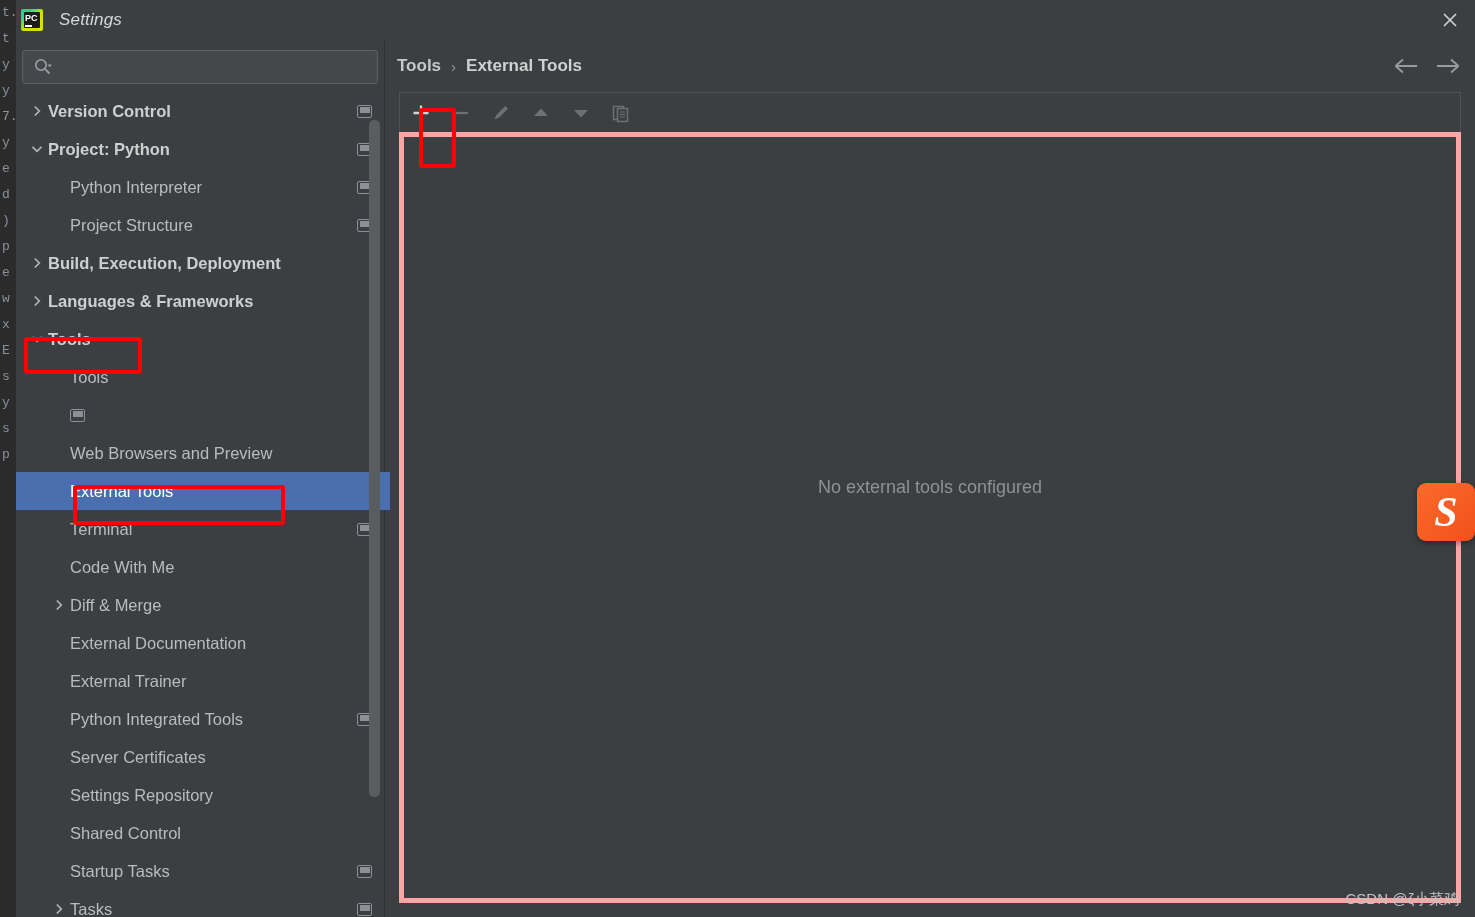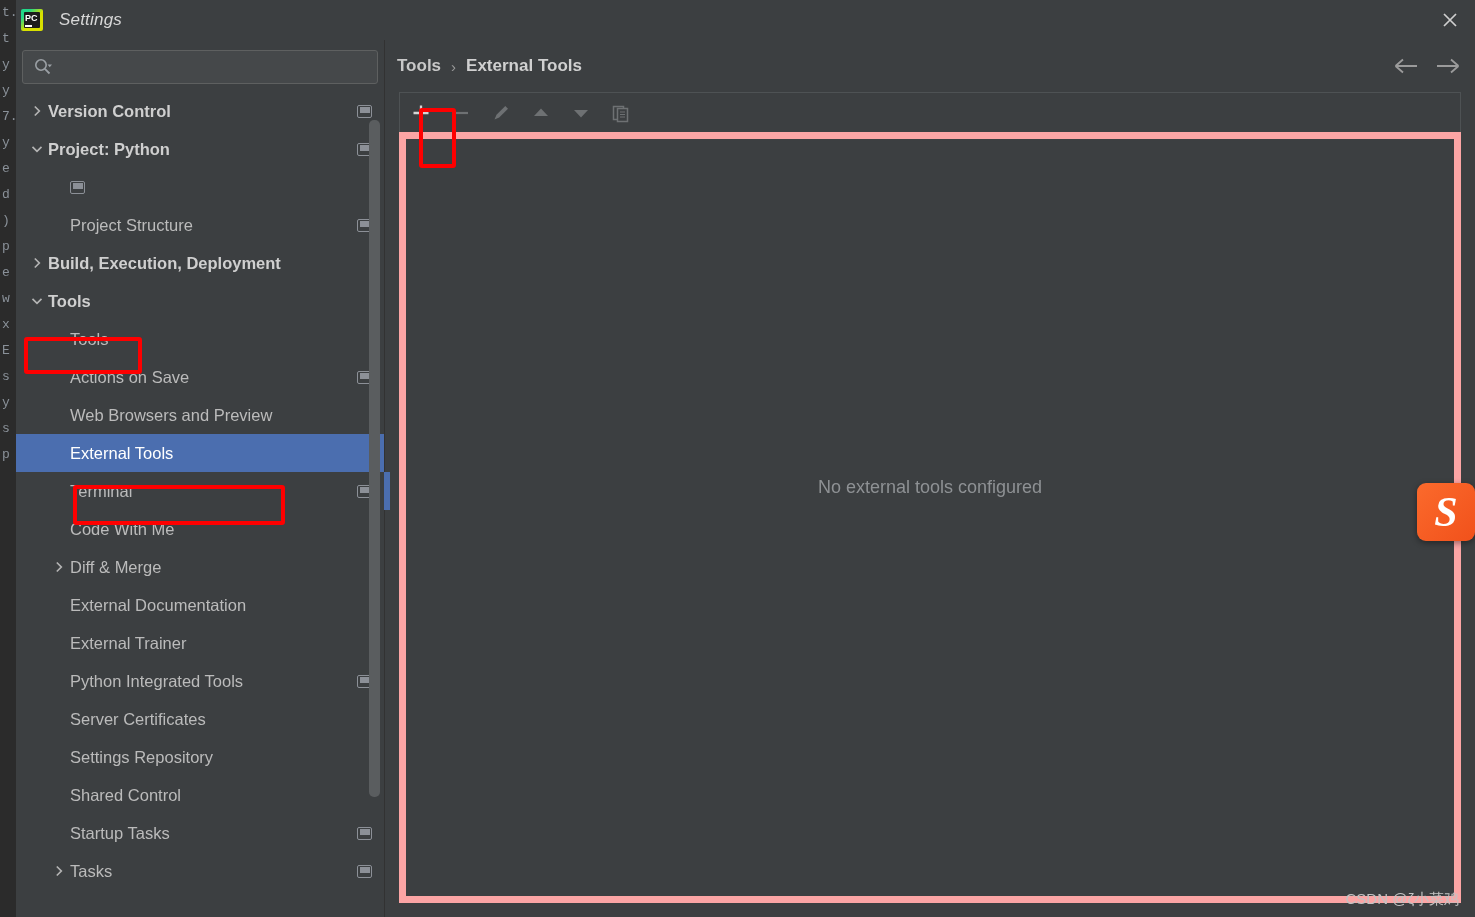--- a/index.html
+++ b/index.html
@@ -253,21 +253,21 @@
   .tb-btn {
     width: 30px; height: 30px;
     display: flex; align-items: center; justify-content: center;
   }
   .tb-btn.enabled { color: #d5d5d5; }
   .tb-btn.disabled { color: #6e7173; }
 
   #tools-list-area {
     margin: 0 14px 14px 14px;
     flex: 1 1 auto;
-    border: 7px solid #fca5a5;
+    border: 5px solid #fca5a5;
     background: #3c3f41;
     display: flex;
     align-items: center;
     justify-content: center;
     position: relative;
     min-height: 0;
   }
   #empty-text {
     color: #8e9194;
     font-size: 18px;
@@ -391,20 +391,21 @@
               </span>
               <span class="label">Project: Python</span>
               <span class="proj-icon"></span>
             </div>
             <div class="tree-row ind-1">
               <span class="chevron empty">
                 <svg width="14" height="14" viewBox="0 0 14 14">
                   <path d="M4.8 2.5 L9.3 7 L4.8 11.5" stroke="currentColor" stroke-width="1.7" fill="none"></path>
                 </svg>
               </span>
+              <span class="label">Python Interpreter</span>
               <span class="proj-icon"></span>
             </div>
             <div class="tree-row ind-1">
               <span class="chevron empty">
                 <svg width="14" height="14" viewBox="0 0 14 14">
                   <path d="M4.8 2.5 L9.3 7 L4.8 11.5" stroke="currentColor" stroke-width="1.7" fill="none"></path>
                 </svg>
               </span>
               <span class="label">Project Structure</span>
               <span class="proj-icon"></span>
@@ -414,20 +415,29 @@
                 <svg width="14" height="14" viewBox="0 0 14 14">
                   <path d="M4.8 2.5 L9.3 7 L4.8 11.5" stroke="currentColor" stroke-width="1.7" fill="none"></path>
                 </svg>
               </span>
               <span class="label">Build, Execution, Deployment</span>
               <span class="proj-icon hidden"></span>
             </div>
             <div class="tree-row ind-0 bold">
               <span class="chevron">
                 <svg width="14" height="14" viewBox="0 0 14 14">
+                  <path d="M4.8 2.5 L9.3 7 L4.8 11.5" stroke="currentColor" stroke-width="1.7" fill="none"></path>
+                </svg>
+              </span>
+              <span class="label">Languages &amp; Frameworks</span>
+              <span class="proj-icon hidden"></span>
+            </div>
+            <div class="tree-row ind-0 bold">
+              <span class="chevron">
+                <svg width="14" height="14" viewBox="0 0 14 14">
                   <path d="M2.5 4.8 L7 9.3 L11.5 4.8" stroke="currentColor" stroke-width="1.7" fill="none"></path>
                 </svg>
               </span>
               <span class="label">Tools</span>
               <span class="proj-icon hidden"></span>
             </div>
             <div class="tree-row ind-1">
               <span class="chevron empty">
                 <svg width="14" height="14" viewBox="0 0 14 14">
                   <path d="M4.8 2.5 L9.3 7 L4.8 11.5" stroke="currentColor" stroke-width="1.7" fill="none"></path>
@@ -435,21 +445,20 @@
               </span>
               <span class="label">Tools</span>
               <span class="proj-icon hidden"></span>
             </div>
             <div class="tree-row ind-1">
               <span class="chevron empty">
                 <svg width="14" height="14" viewBox="0 0 14 14">
                   <path d="M4.8 2.5 L9.3 7 L4.8 11.5" stroke="currentColor" stroke-width="1.7" fill="none"></path>
                 </svg>
               </span>
-              <span class="label">Actions on Save</span>
               <span class="proj-icon"></span>
             </div>
             <div class="tree-row ind-1">
               <span class="chevron empty">
                 <svg width="14" height="14" viewBox="0 0 14 14">
                   <path d="M4.8 2.5 L9.3 7 L4.8 11.5" stroke="currentColor" stroke-width="1.7" fill="none"></path>
                 </svg>
               </span>
               <span class="label">Web Browsers and Preview</span>
               <span class="proj-icon hidden"></span>

